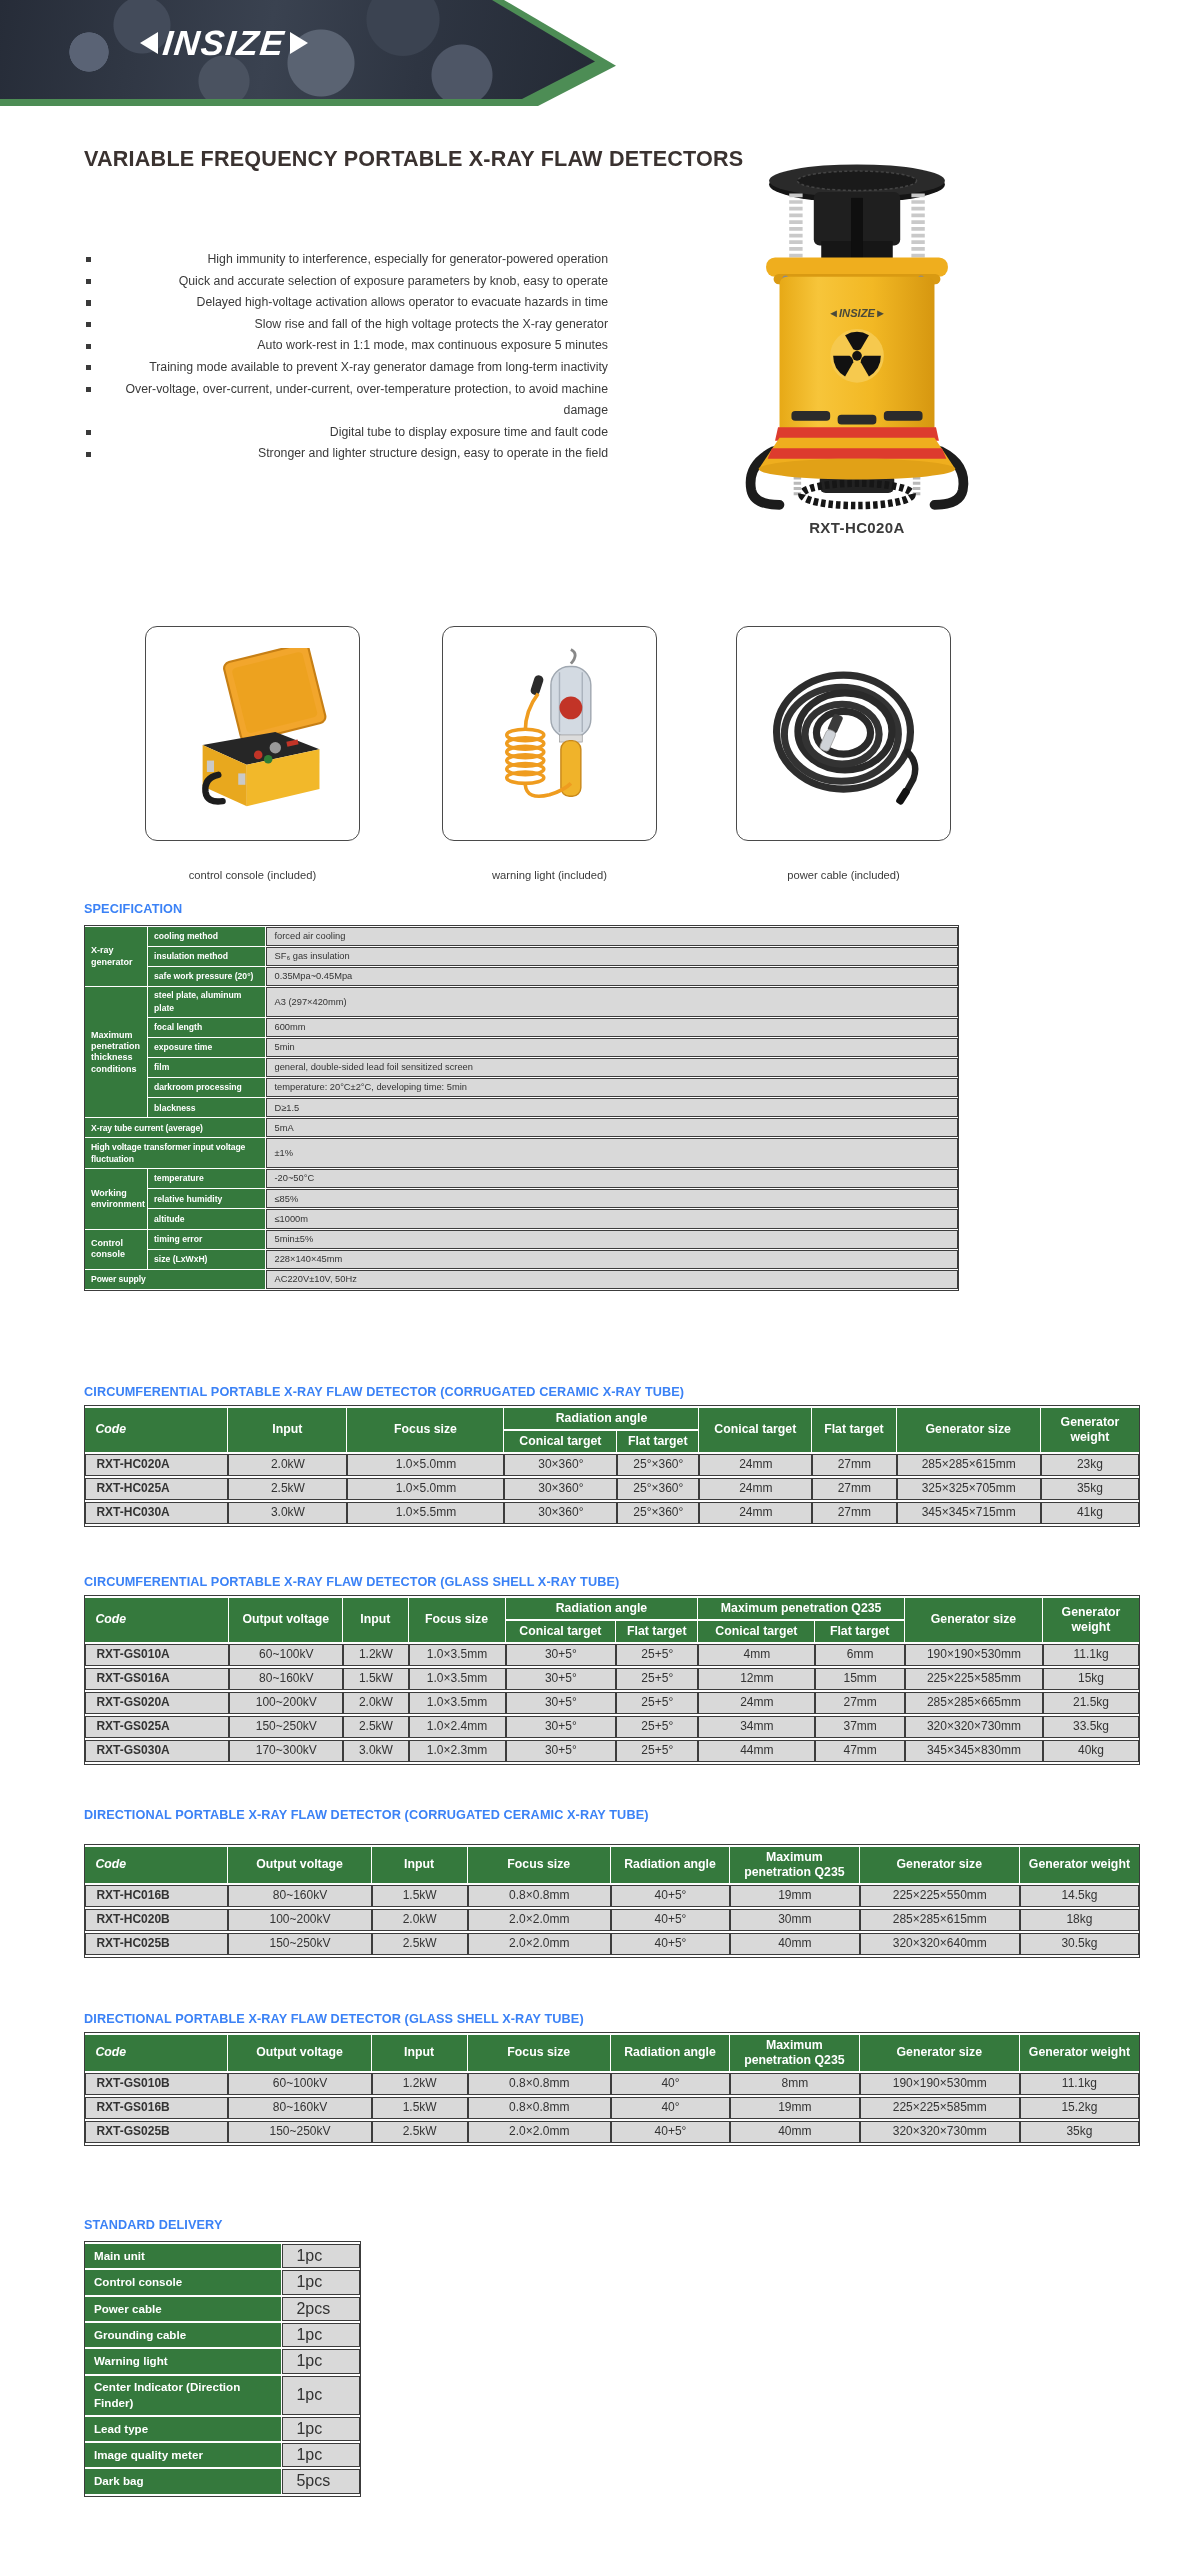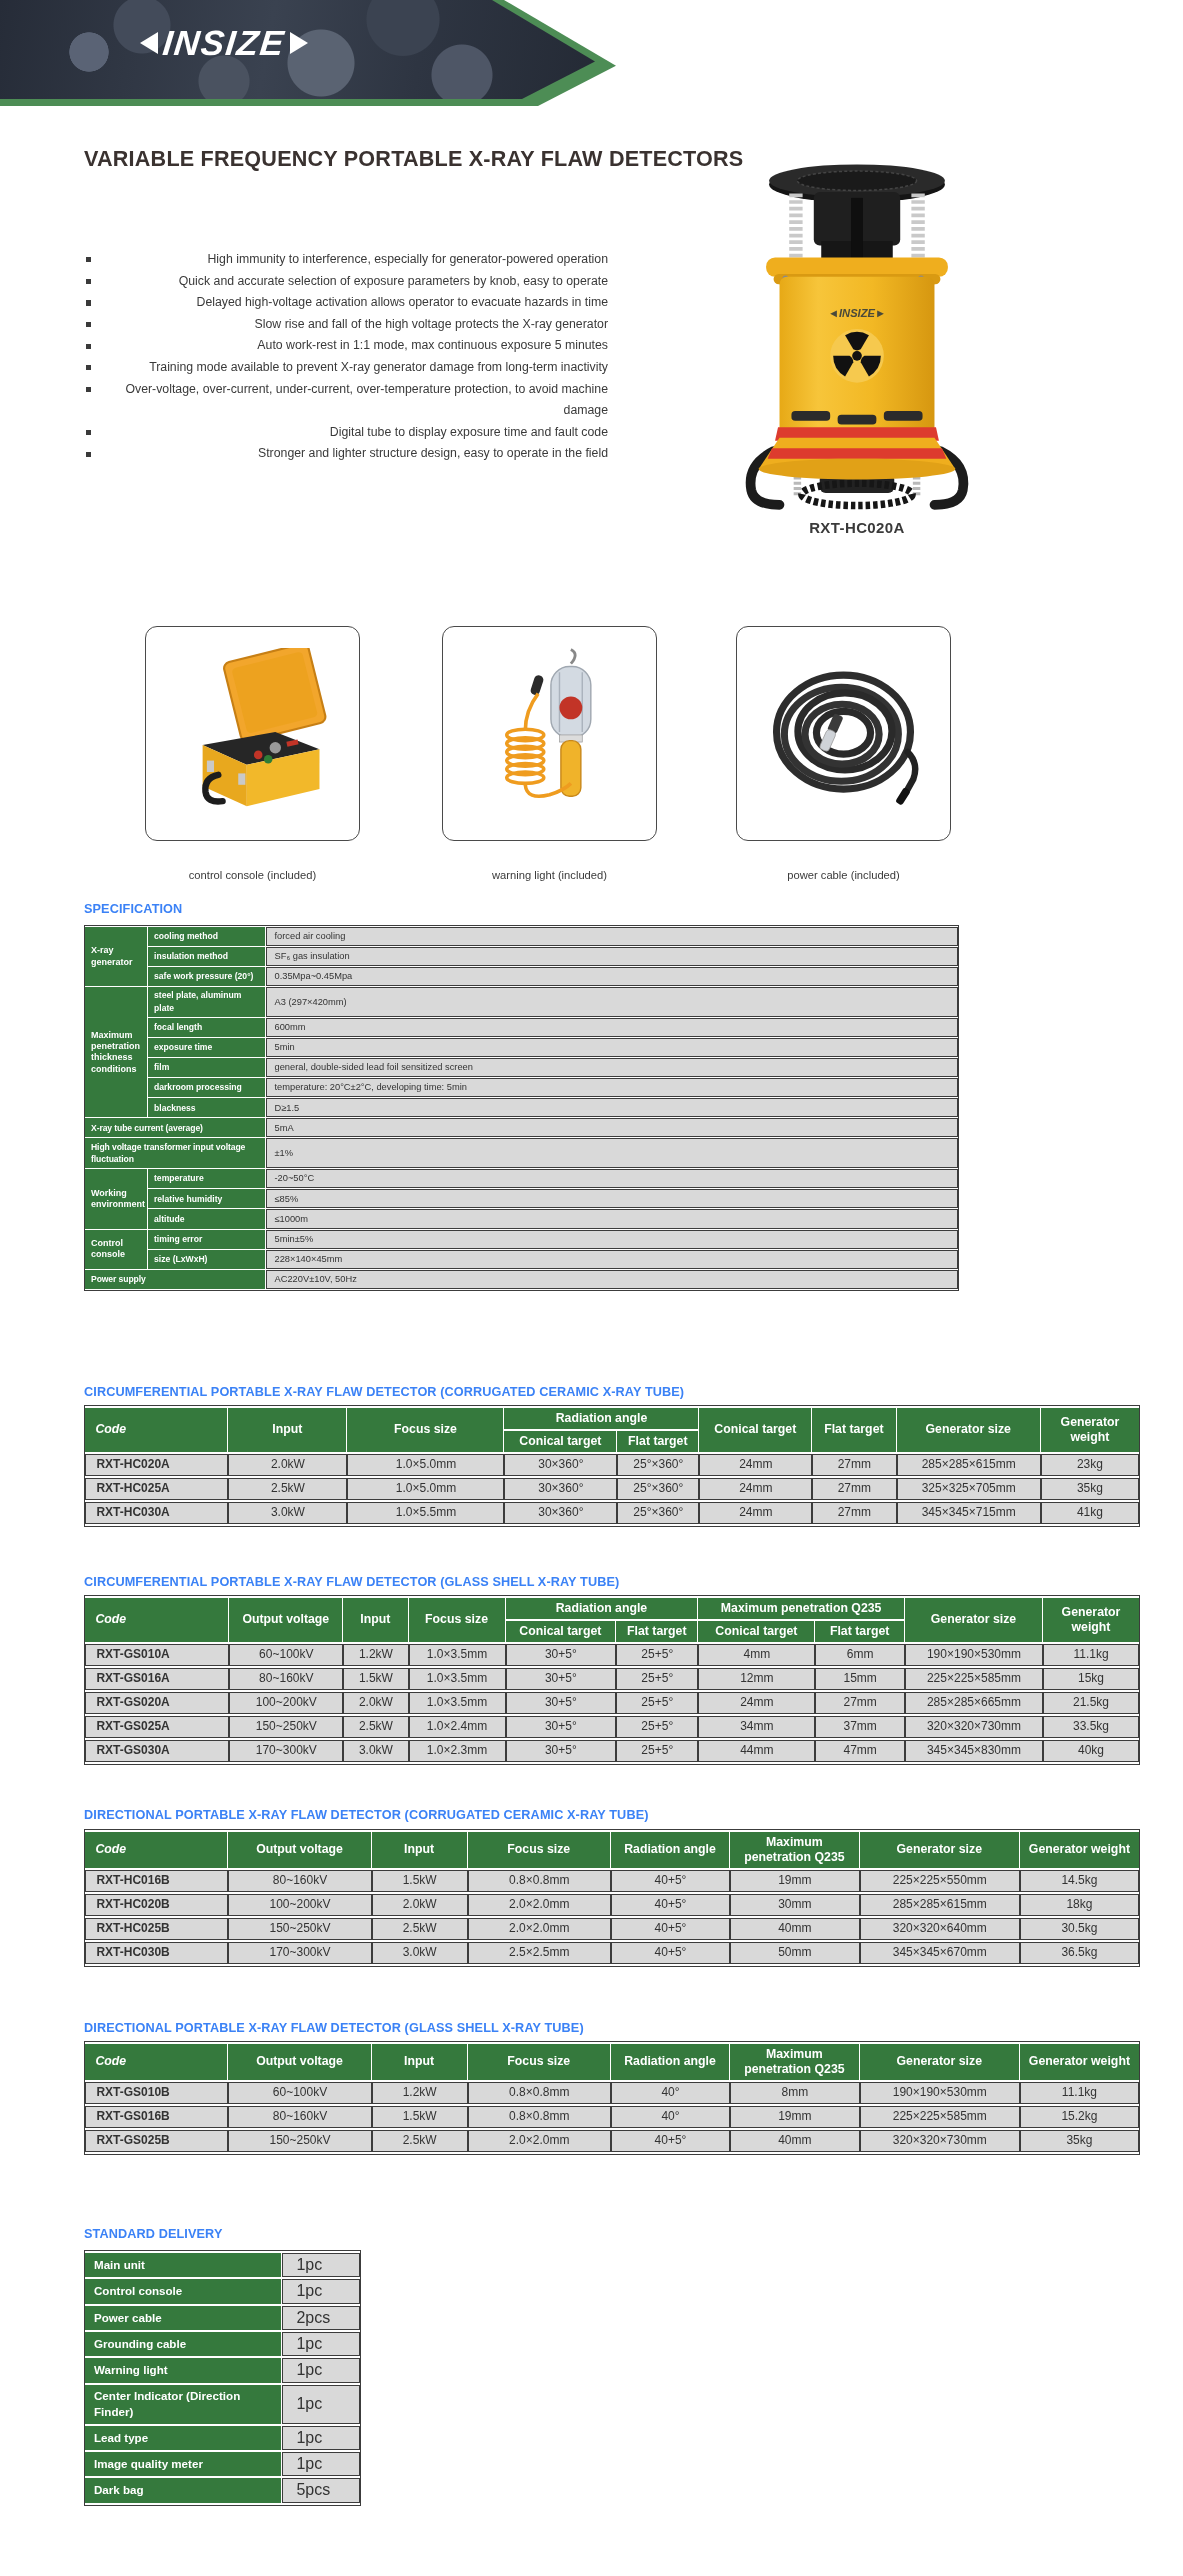--- a/index.html
+++ b/index.html
@@ -45,21 +45,21 @@
      display:flex;align-items:center;justify-content:center;box-sizing:border-box;}
   .incl figcaption{margin-top:28px;text-align:center;font-size:11.2px;color:#3b3b3b;}
   #incl-0{left:145px;} #incl-1{left:442px;} #incl-2{left:736px;}
 
   
   .below{position:absolute;left:84px;top:902px;width:1056px;}
   .sec-h{font-size:12.7px;font-weight:bold;color:#3b82f6;letter-spacing:0.1px;margin:0;}
   #spec-h{margin-bottom:9px;}
   #t0-h{margin-top:94px;margin-bottom:6px;}
   #t1-h{margin-top:48px;margin-bottom:6px;}
-  #t2-h{margin-top:43px;margin-bottom:7px;}
+  #t2-h{margin-top:43px;margin-bottom:22px;}
   #t3-h{margin-top:54px;margin-bottom:6px;}
   #dl-h{margin-top:72px;margin-bottom:9px;}
 
   
   .spec{width:875px;border:1.5px solid var(--border);border-collapse:separate;border-spacing:0 1.5px;
         table-layout:fixed;background:#fff;}
   .spec th{background:var(--green);color:#fff;font-weight:bold;text-align:left;vertical-align:middle;}
   .sp-group{font-size:9px;line-height:11.2px;padding:1.5px 3px 1.5px 6px;border-right:1.5px solid #fff;}
   .sp-sub{font-size:8.6px;line-height:12.7px;padding:2.2px 3px 2.2px 6px;border-right:1.5px solid #fff;}
   .sp-full{font-size:8.6px;line-height:12.7px;padding:2.2px 3px 2.2px 6px;border-right:1.5px solid #fff;letter-spacing:-0.1px;}
@@ -542,30 +542,20 @@
             <tr>
               <td class="code">RXT-HC025B</td>
               <td>150~250kV</td>
               <td>2.5kW</td>
               <td>2.0×2.0mm</td>
               <td>40+5°</td>
               <td>40mm</td>
               <td>320×320×640mm</td>
               <td>30.5kg</td>
             </tr>
-            <tr>
-              <td class="code">RXT-HC030B</td>
-              <td>170~300kV</td>
-              <td>3.0kW</td>
-              <td>2.5×2.5mm</td>
-              <td>40+5°</td>
-              <td>50mm</td>
-              <td>345×345×670mm</td>
-              <td>36.5kg</td>
-            </tr>
           </tbody>
         </table>
       </div>
 
     <h3 class="sec-h" id="t3-h">DIRECTIONAL PORTABLE X-RAY FLAW DETECTOR (GLASS SHELL X-RAY TUBE)</h3>
     <div>
         <table class="dtable">
           <colgroup>
             <col style="width: 13.6%;">
             <col style="width: 13.6%;">

